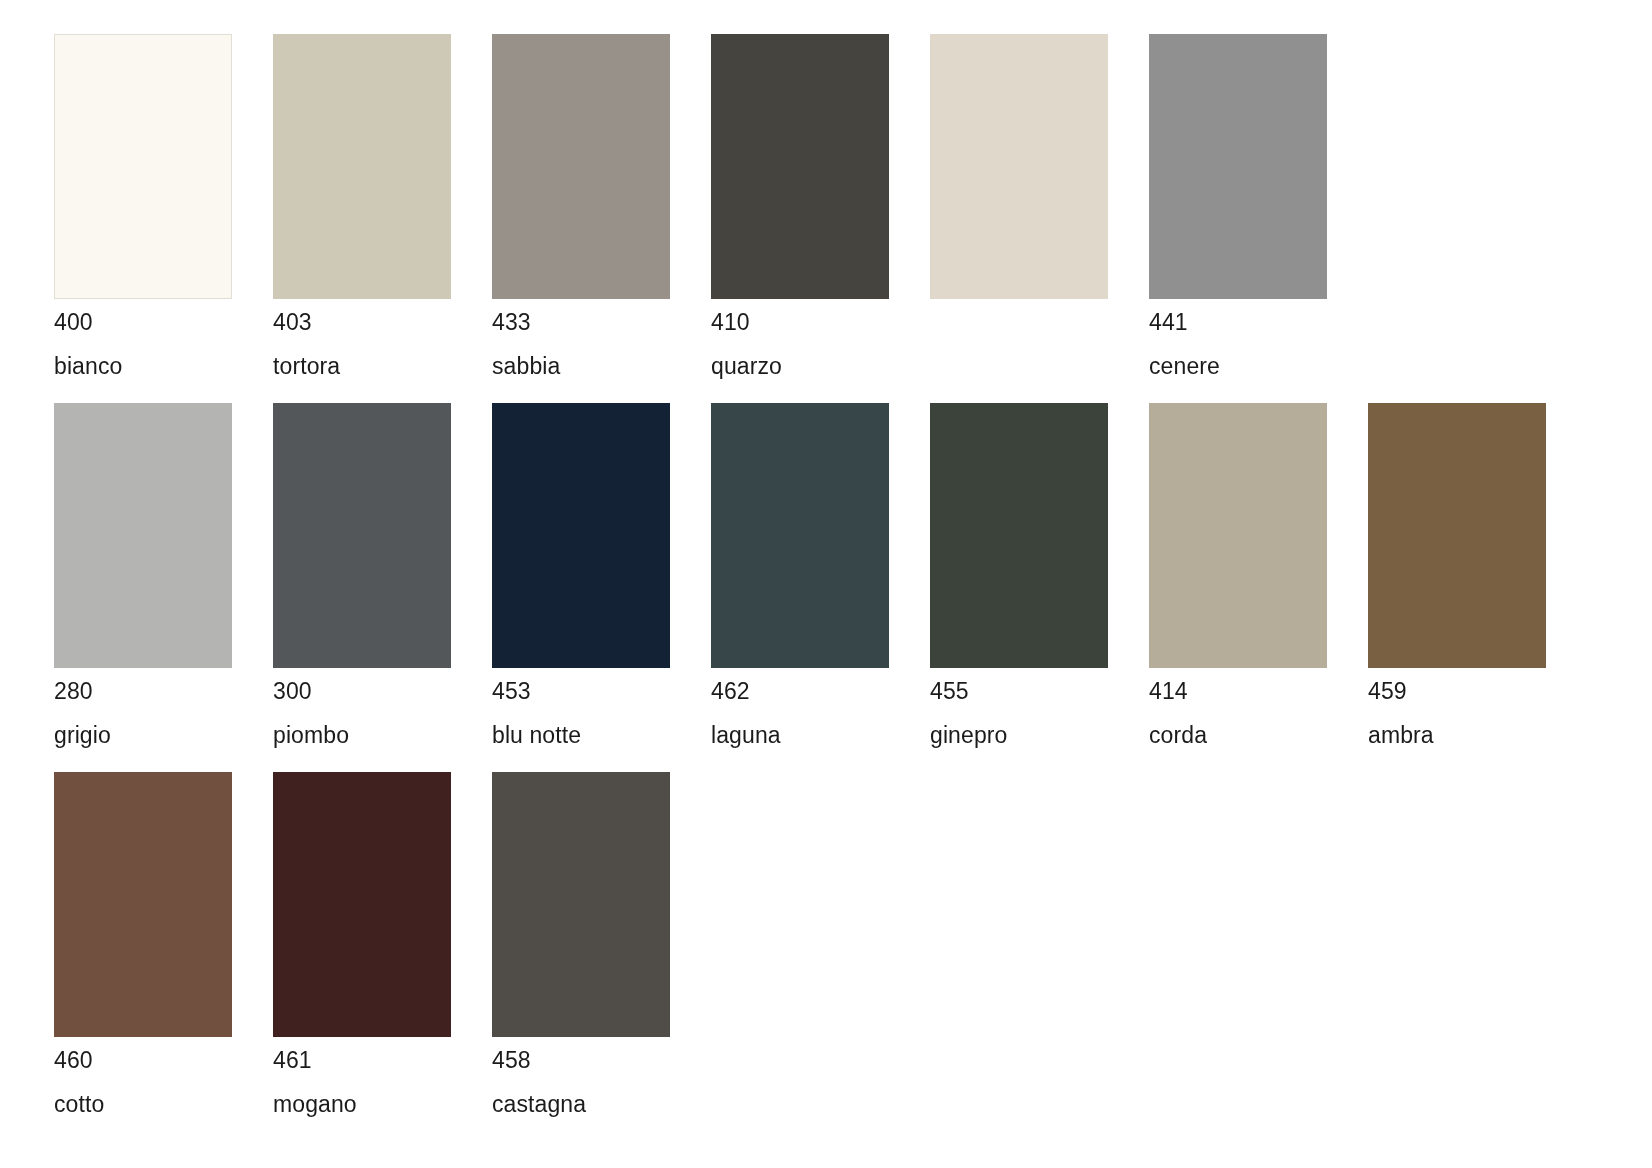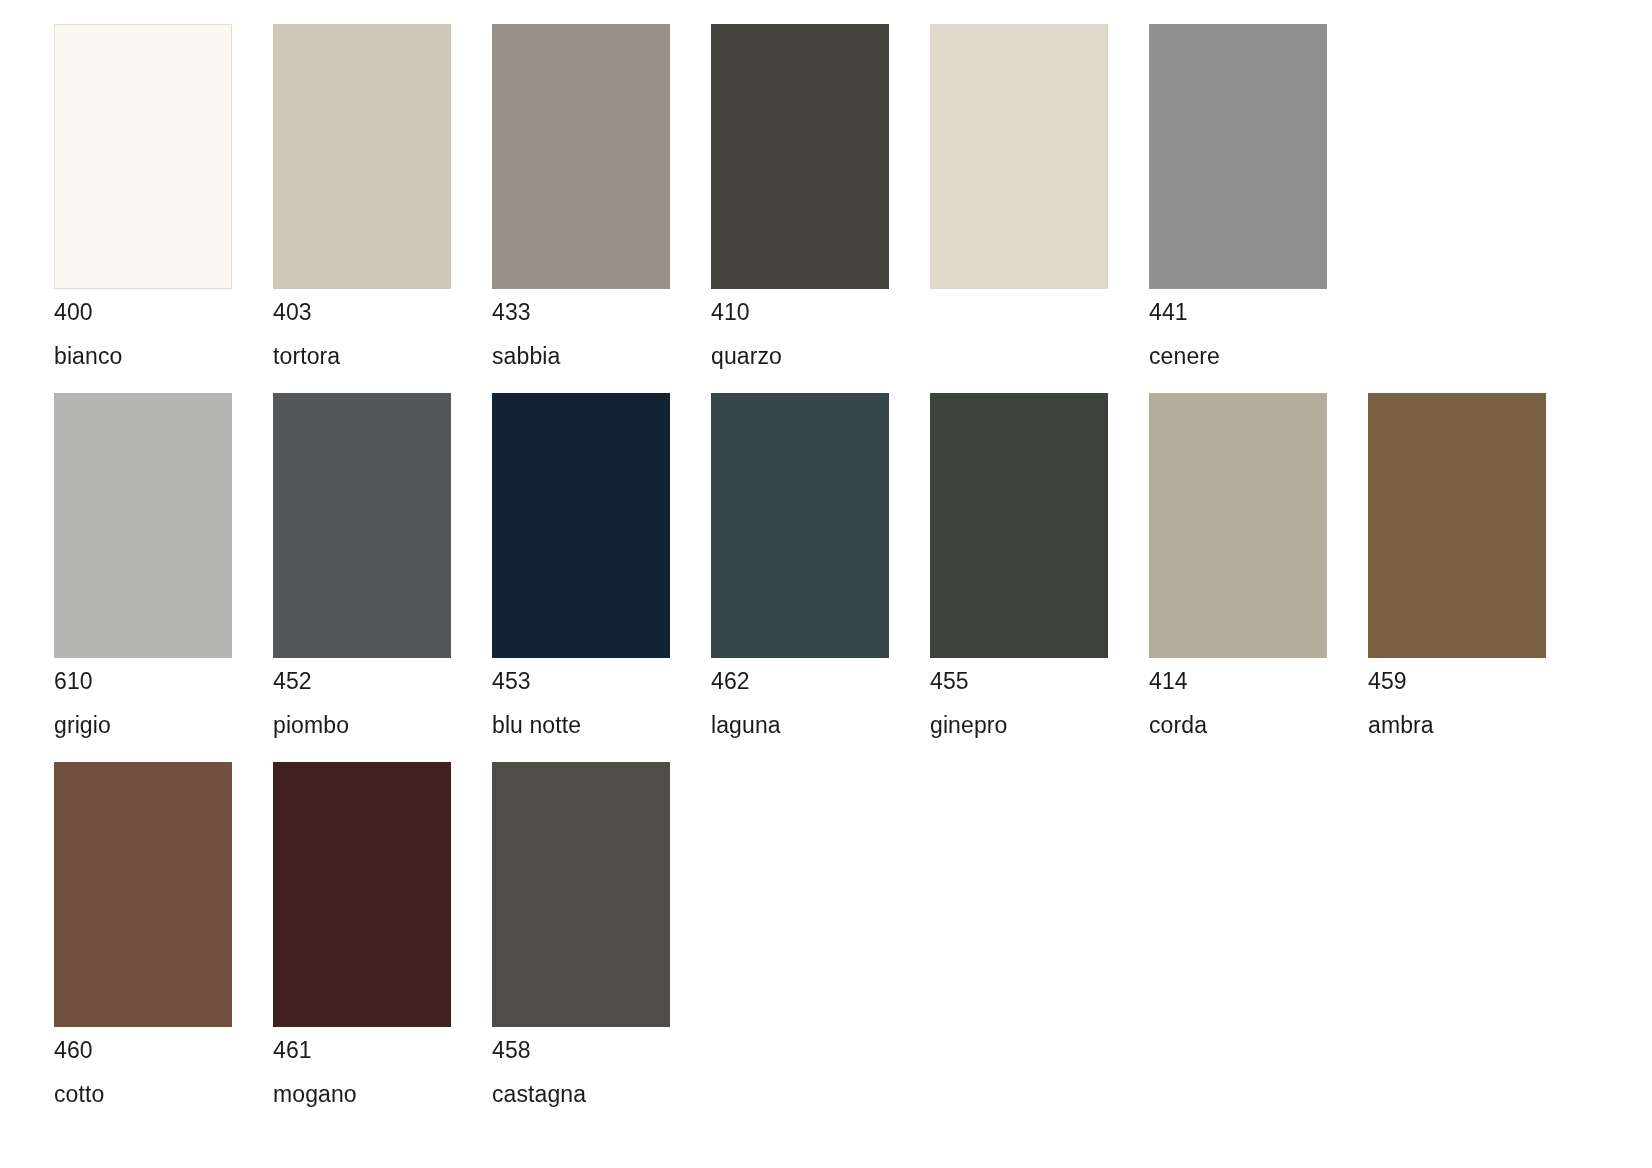--- a/index.html
+++ b/index.html
@@ -14,21 +14,21 @@
     font-family: "Liberation Sans", sans-serif;
     color: #1c1c1c;
     overflow: hidden;
   }
 
   .palette {
     position: relative;
     width: 1652px;
     height: 1168px;
     box-sizing: border-box;
-    padding: 24px 0 0 0;
+    padding: 34px 0 0 0;
   }
 
   .swatch-row {
     display: flex;
     flex-direction: row;
     align-items: flex-start;
     margin-left: 54px;
     margin-bottom: 0;
   }
 
@@ -111,28 +111,28 @@
         <div class="swatch-label">
           <span class="swatch-code">441</span>
           <span class="swatch-name">cenere</span>
         </div>
       </div>
     </div>
   <div class="swatch-row row-2">
       <div class="swatch-cell">
         <div class="swatch-chip" style="background-color: rgb(180, 180, 179);"></div>
         <div class="swatch-label">
-          <span class="swatch-code">610</span>
+          <span class="swatch-code">280</span>
           <span class="swatch-name">grigio</span>
         </div>
       </div>
       <div class="swatch-cell">
         <div class="swatch-chip" style="background-color: rgb(83, 87, 90);"></div>
         <div class="swatch-label">
-          <span class="swatch-code">452</span>
+          <span class="swatch-code">300</span>
           <span class="swatch-name">piombo</span>
         </div>
       </div>
       <div class="swatch-cell">
         <div class="swatch-chip" style="background-color: rgb(19, 34, 53);"></div>
         <div class="swatch-label">
           <span class="swatch-code">453</span>
           <span class="swatch-name">blu notte</span>
         </div>
       </div>

